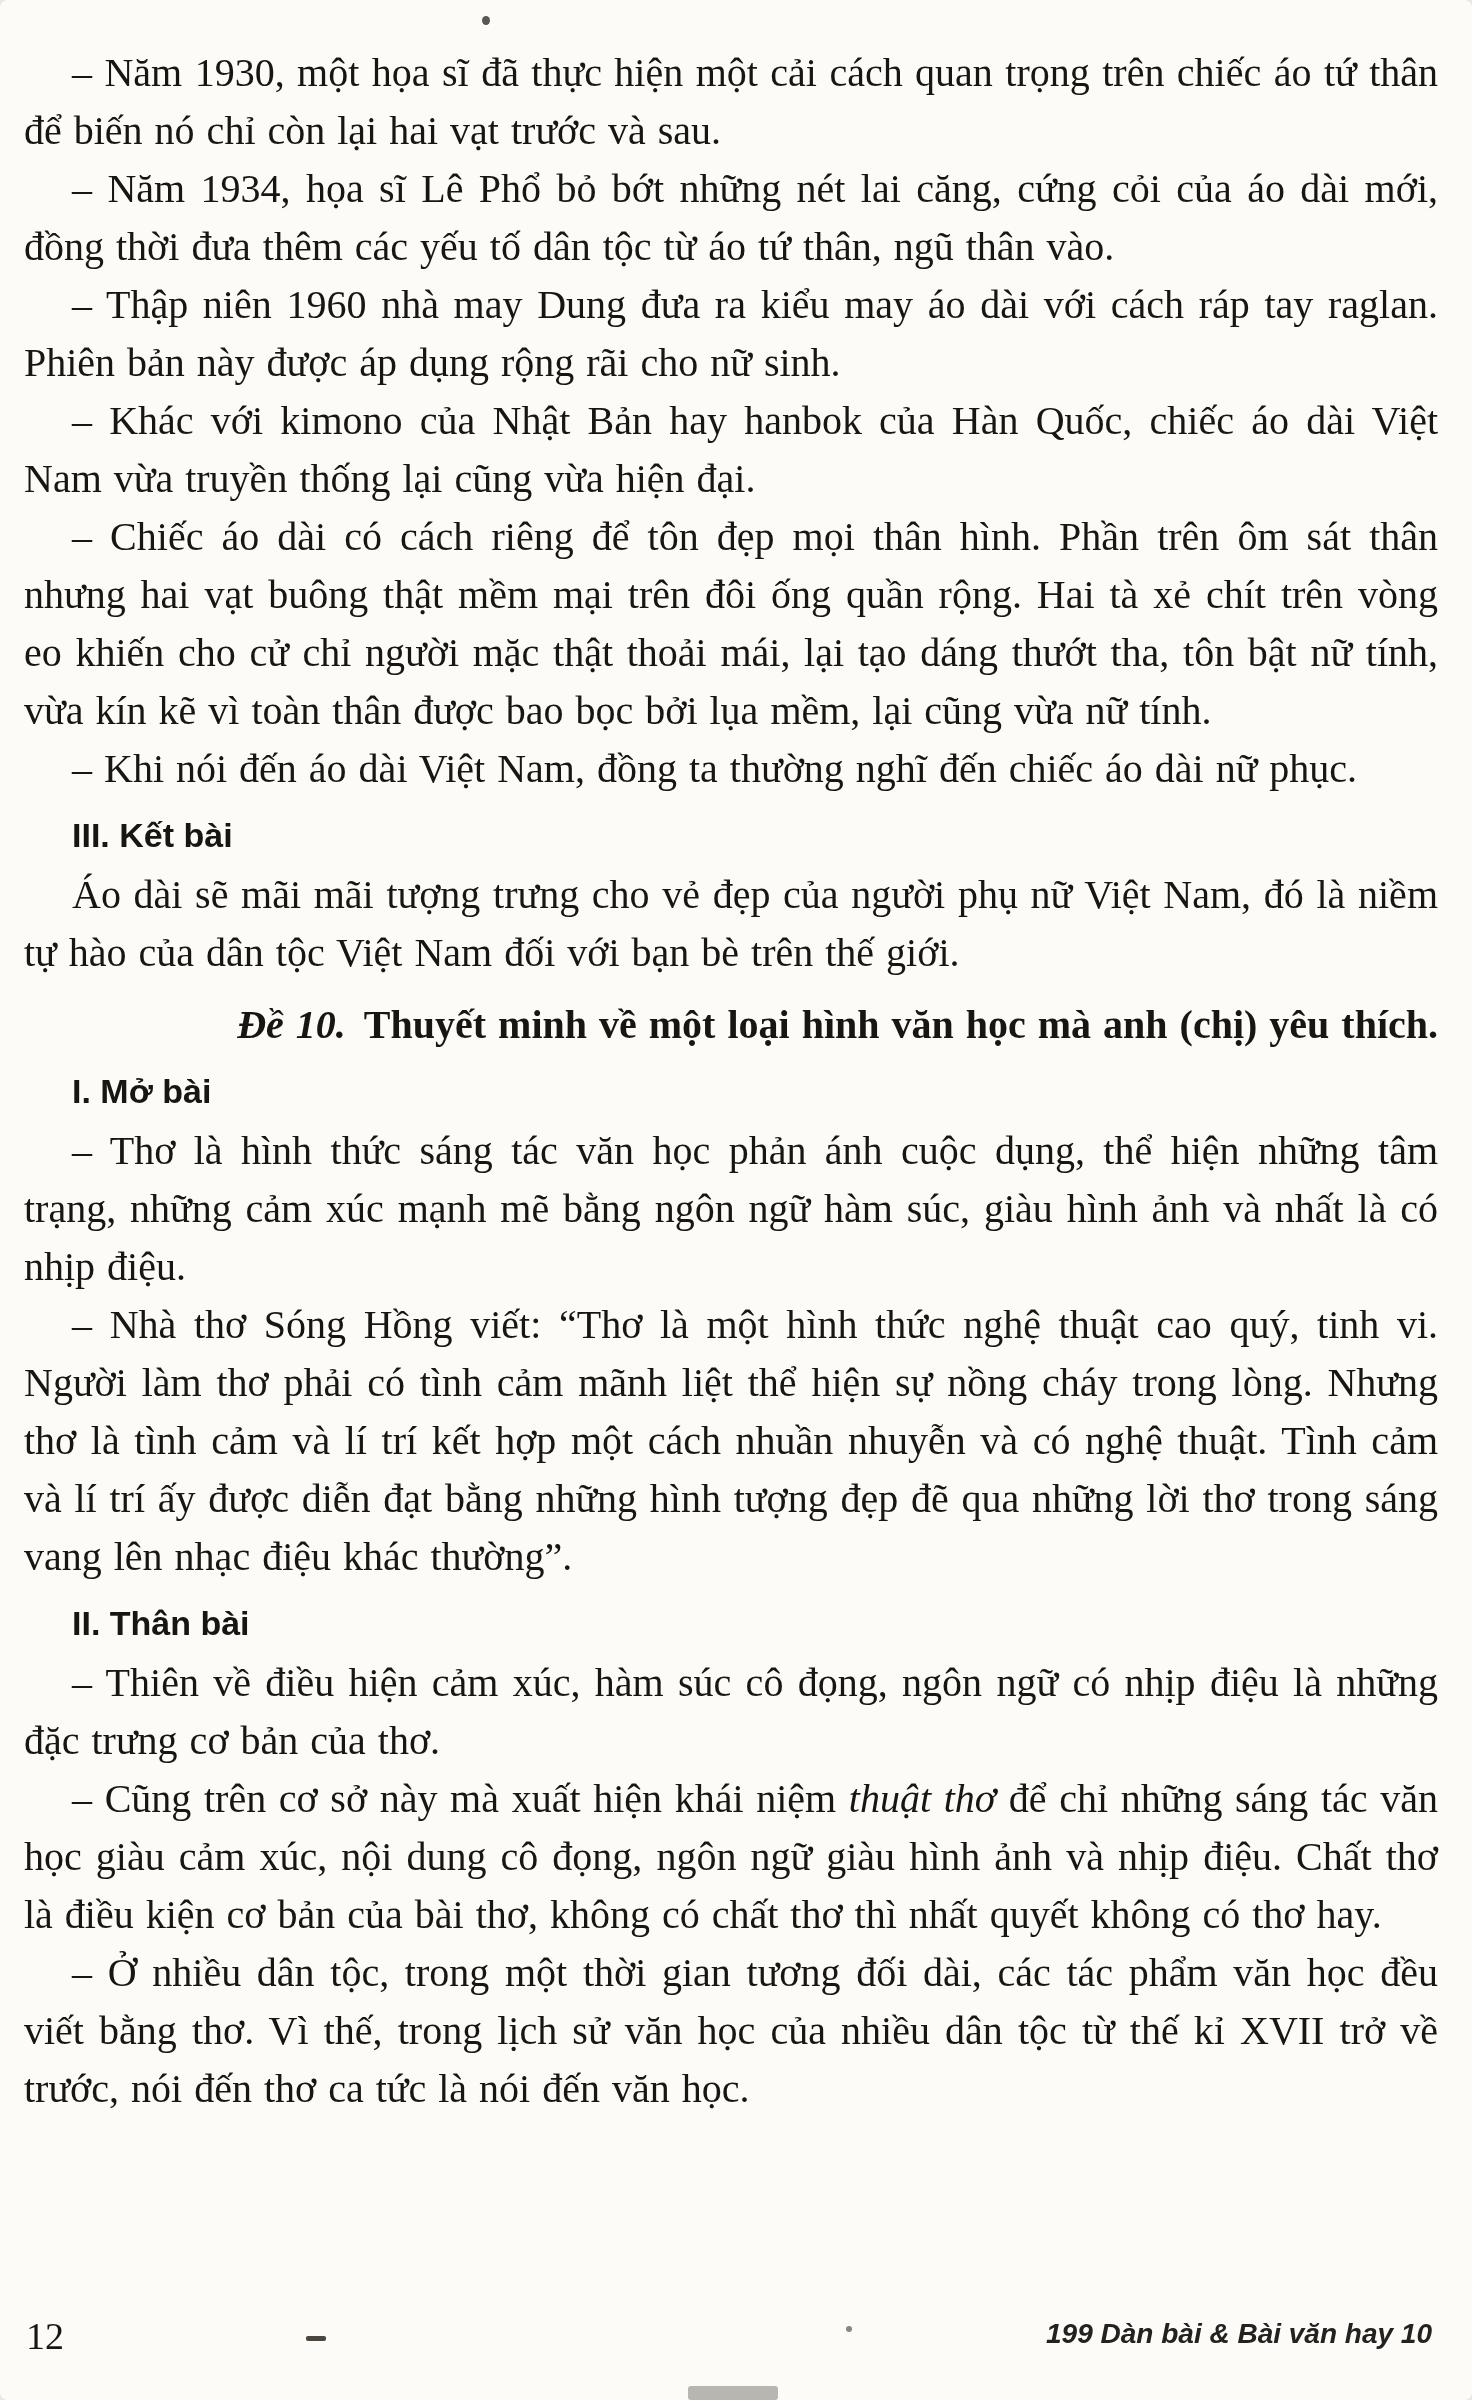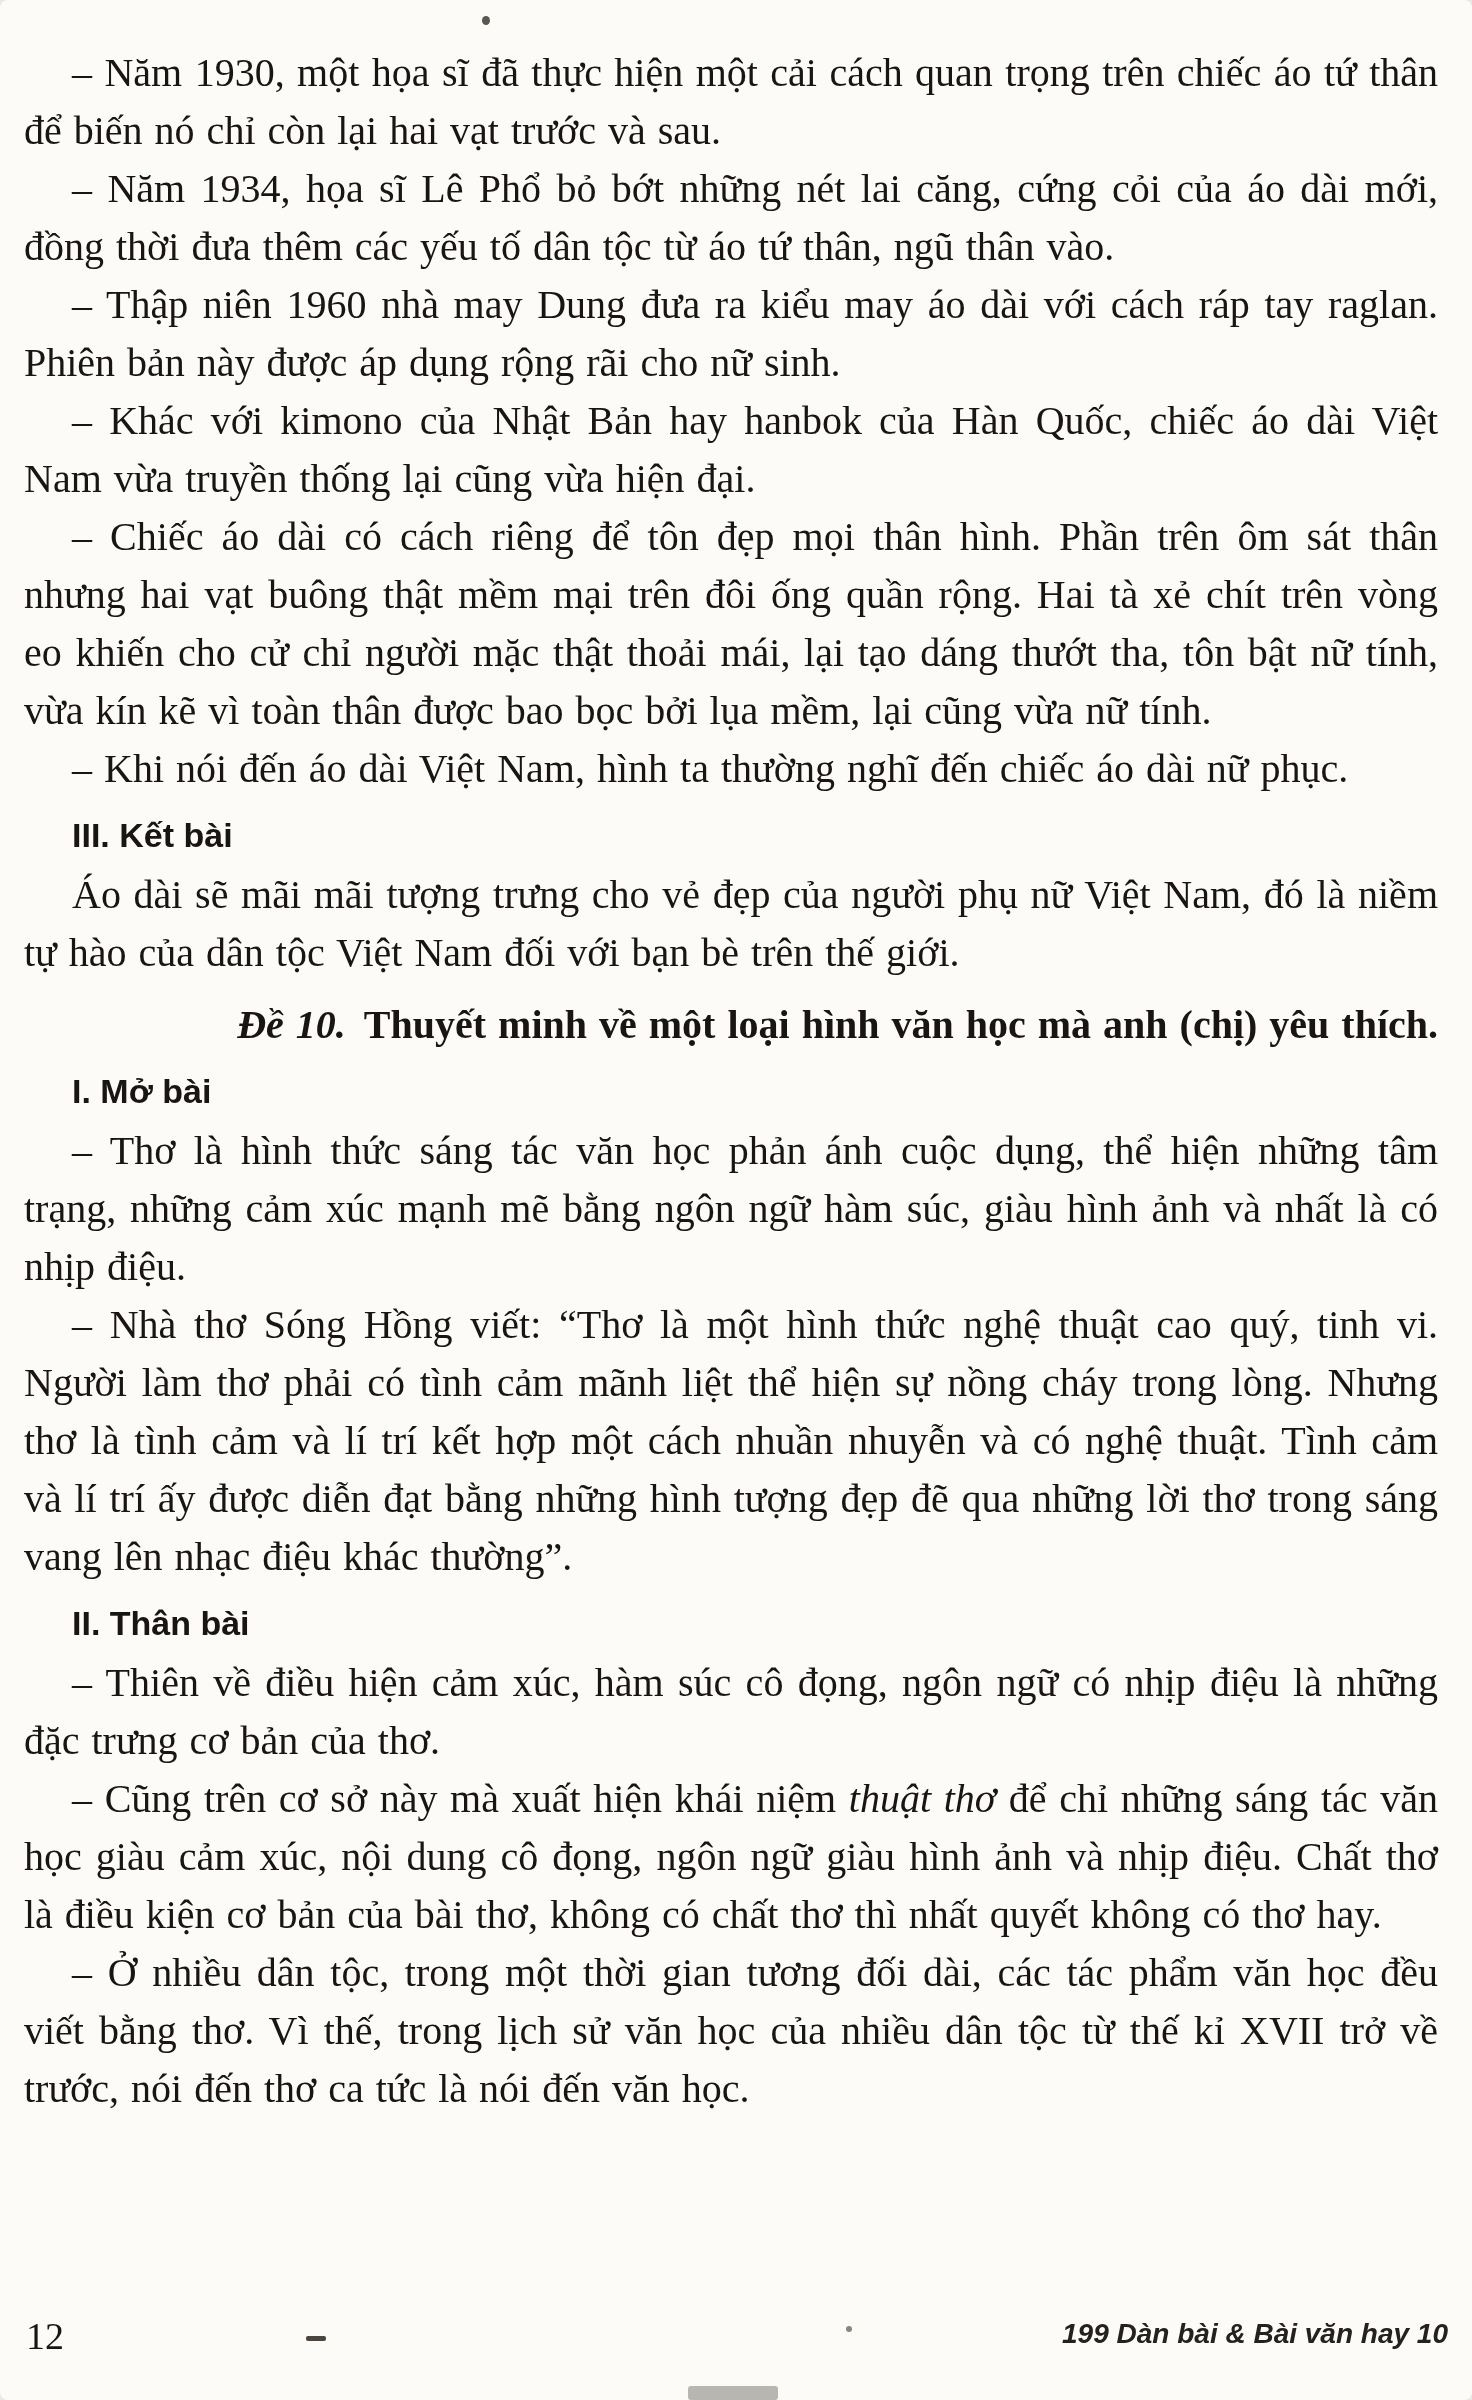--- a/index.html
+++ b/index.html
@@ -45,21 +45,21 @@
   .italic-term { font-style: italic; }
   .footer-left {
     position: absolute;
     left: 26px;
     bottom: 44px;
     font-size: 38px;
     line-height: 40px;
   }
   .footer-right {
     position: absolute;
-    right: 24px;
+    right: 40px;
     bottom: 52px;
     font-family: "Liberation Sans", "DejaVu Sans", sans-serif;
     font-weight: bold;
     font-style: italic;
     font-size: 28px;
     line-height: 28px;
     color: #242120;
   }
   
   .speck {
@@ -80,21 +80,21 @@
 <body>
 
 <div class="page">
   <div class="content">
 
     <p class="para">– Năm 1930, một họa sĩ đã thực hiện một cải cách quan trọng trên chiếc áo tứ thân để biến nó chỉ còn lại hai vạt trước và sau.</p>
     <p class="para">– Năm 1934, họa sĩ Lê Phổ bỏ bớt những nét lai căng, cứng cỏi của áo dài mới, đồng thời đưa thêm các yếu tố dân tộc từ áo tứ thân, ngũ thân vào.</p>
     <p class="para">– Thập niên 1960 nhà may Dung đưa ra kiểu may áo dài với cách ráp tay raglan. Phiên bản này được áp dụng rộng rãi cho nữ sinh.</p>
     <p class="para">– Khác với kimono của Nhật Bản hay hanbok của Hàn Quốc, chiếc áo dài Việt Nam vừa truyền thống lại cũng vừa hiện đại.</p>
     <p class="para">– Chiếc áo dài có cách riêng để tôn đẹp mọi thân hình. Phần trên ôm sát thân nhưng hai vạt buông thật mềm mại trên đôi ống quần rộng. Hai tà xẻ chít trên vòng eo khiến cho cử chỉ người mặc thật thoải mái, lại tạo dáng thướt tha, tôn bật nữ tính, vừa kín kẽ vì toàn thân được bao bọc bởi lụa mềm, lại cũng vừa nữ tính.</p>
-    <p class="para">– Khi nói đến áo dài Việt Nam, hình ta thường nghĩ đến chiếc áo dài nữ phục.</p>
+    <p class="para">– Khi nói đến áo dài Việt Nam, đồng ta thường nghĩ đến chiếc áo dài nữ phục.</p>
 
     <p class="heading">III. Kết bài</p>
 
     <p class="para">Áo dài sẽ mãi mãi tượng trưng cho vẻ đẹp của người phụ nữ Việt Nam, đó là niềm tự hào của dân tộc Việt Nam đối với bạn bè trên thế giới.</p>
 
     <p class="para de10"><span class="de10-label">Đề 10.</span><span>Thuyết minh về một loại hình văn học mà anh (chị) yêu thích.</span></p>
 
     <p class="heading">I. Mở bài</p>
 
     <p class="para">– Thơ là hình thức sáng tác văn học phản ánh cuộc dụng, thể hiện những tâm trạng, những cảm xúc mạnh mẽ bằng ngôn ngữ hàm súc, giàu hình ảnh và nhất là có nhịp điệu.</p>

